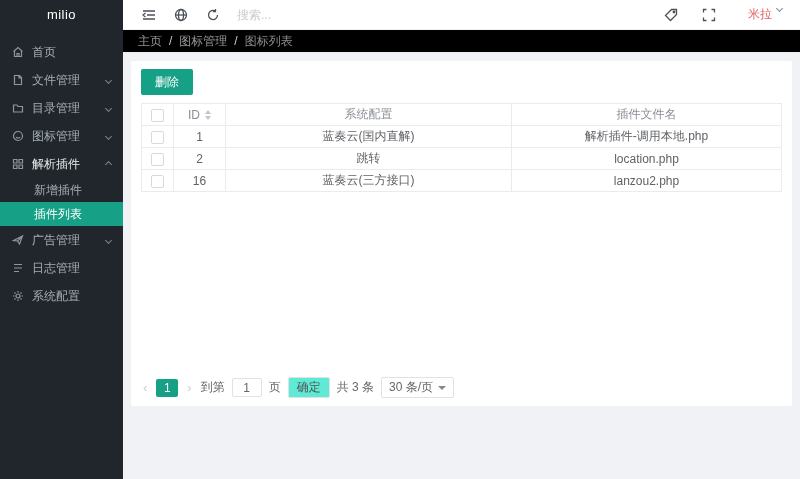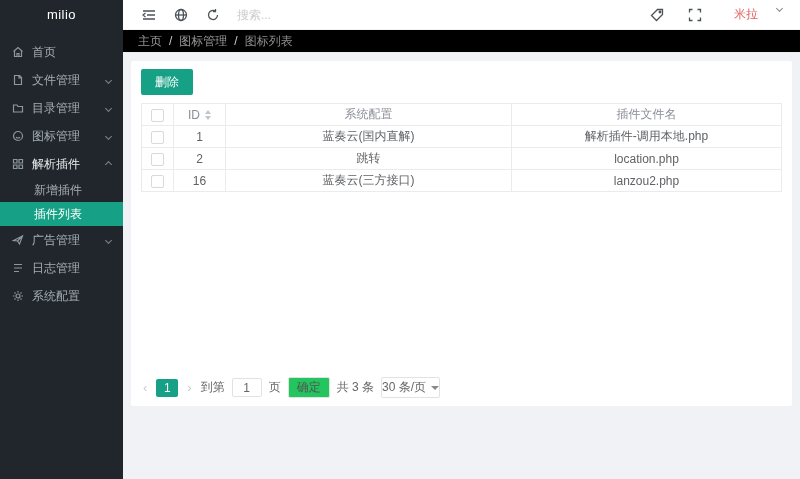--- a/index.html
+++ b/index.html
@@ -23,21 +23,21 @@
   .submenu-item.active { background:#16a085; color:#fff; }
   
   .main { flex:1; display:flex; flex-direction:column; min-width:0; }
   .topbar { height:30px; background:#fff; display:flex; align-items:center; padding:0 10px; border-bottom:1px solid #f2f2f2; }
   .tb-btn { padding:0 9px; height:30px; display:flex; align-items:center; cursor:pointer; color:#4a5258; }
   .tb-btn svg { width:14px; height:14px; stroke:currentColor; fill:none; stroke-width:1.3; }
   .search-input { border:none; outline:none; font-size:12px; width:130px; margin-left:8px; color:#333; background:transparent; }
   .search-input::placeholder { color:#ccc; }
   .tb-right { margin-left:auto; display:flex; align-items:center; }
   .tb-right .tb-btn { padding:0 12px; }
-  .user { display:flex; align-items:flex-start; gap:19px; margin:0 8px 0 20px; cursor:pointer; color:#e06060; }
+  .user { display:flex; align-items:flex-start; gap:5px; margin:0 8px 0 20px; cursor:pointer; color:#e06060; }
   .user .chev { border-color:#8a8a8a; margin-left:0; }
   .crumbbar { height:23px; background:#000000; display:flex; align-items:center; padding:0 15px; gap:7px; color:#999; border-bottom:1px solid #ededed; }
   .crumb { cursor:pointer; }
   .crumb.current { color:#8c8c8c; cursor:default; }
   .crumb-sep { color:#ccc; }
   
   .content { flex:1; padding:8px; }
   .card { background:#fff; height:345px; border-radius:2px; padding:8px 10px; display:flex; flex-direction:column; }
   .btn-delete { background:#16a085; color:#fff; border:none; border-radius:2px; font-size:12px; padding:0 14px; height:26px; cursor:pointer; align-self:flex-start; margin-bottom:8px; }
   table { width:100%; border-collapse:collapse; font-size:12px; color:#606266; table-layout:fixed; }
@@ -51,22 +51,22 @@
   .sort { display:inline-flex; flex-direction:column; gap:2px; margin-left:5px; vertical-align:middle; cursor:pointer; }
   .sort i { width:0; height:0; border-left:3.5px solid transparent; border-right:3.5px solid transparent; display:block; }
   .sort .asc { border-bottom:4px solid #c0c4cc; }
   .sort .desc { border-top:4px solid #c0c4cc; }
   .spacer { flex:1; }
   
   .pager { display:flex; align-items:center; gap:7px; font-size:12px; color:#666; }
   .pg-arrow { color:#ccc; cursor:pointer; font-size:13px; padding:0 2px; }
   .pg-cur { background:#16a085; color:#fff; min-width:22px; height:18px; line-height:18px; text-align:center; border-radius:2px; cursor:default; }
   .pg-input { width:30px; height:19px; border:1px solid #e2e2e2; border-radius:2px; text-align:center; font-size:12px; color:#666; outline:none; }
-  .pg-btn { height:21px; border:1px solid #e2e2e2; border-radius:2px; background:#22c55e; padding:0 8px; font-size:12px; color:#555; cursor:pointer; }
-  .pg-select { height:21px; border:1px solid #e2e2e2; border-radius:2px; display:flex; align-items:center; gap:5px; padding:0 0; cursor:pointer; }
+  .pg-btn { height:21px; border:1px solid #e2e2e2; border-radius:2px; background:#5eead4; padding:0 8px; font-size:12px; color:#555; cursor:pointer; }
+  .pg-select { height:21px; border:1px solid #e2e2e2; border-radius:2px; display:flex; align-items:center; gap:5px; padding:0 7px; cursor:pointer; }
   .caret-down { width:0; height:0; border-left:4px solid transparent; border-right:4px solid transparent; border-top:4px solid #888; display:inline-block; }
 </style>
 </head>
 <body>
 
 <aside class="sidebar">
   <div class="logo">milio</div>
   <nav class="nav">
 
     <div class="nav-item">

